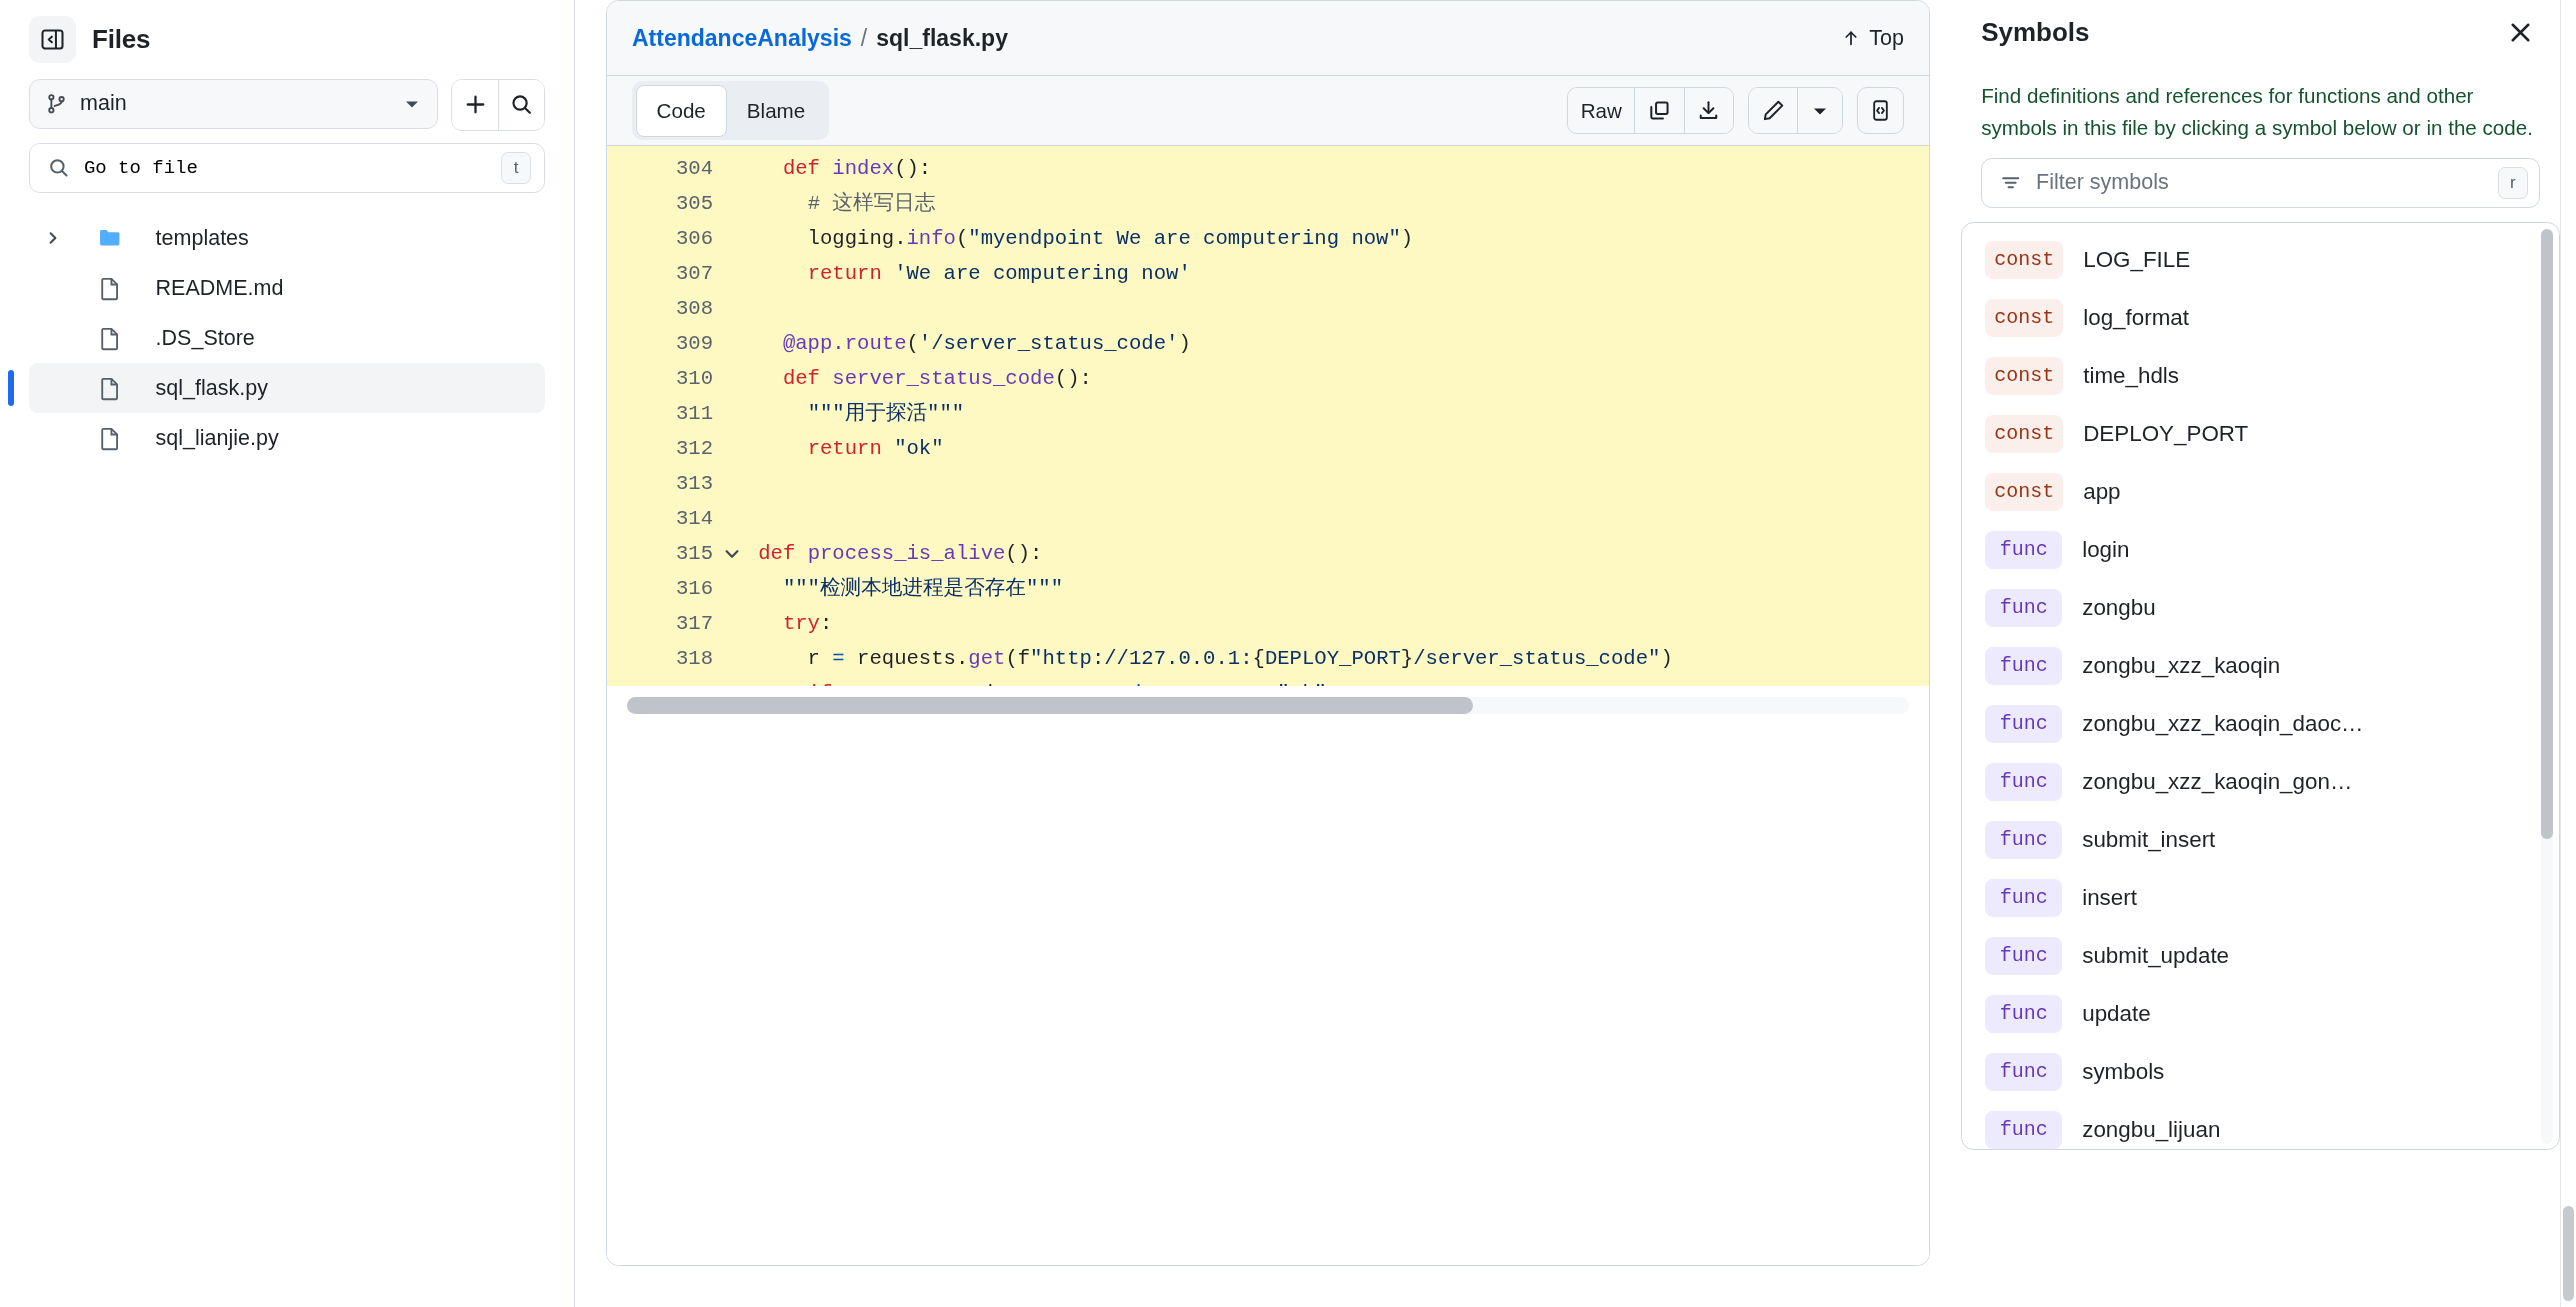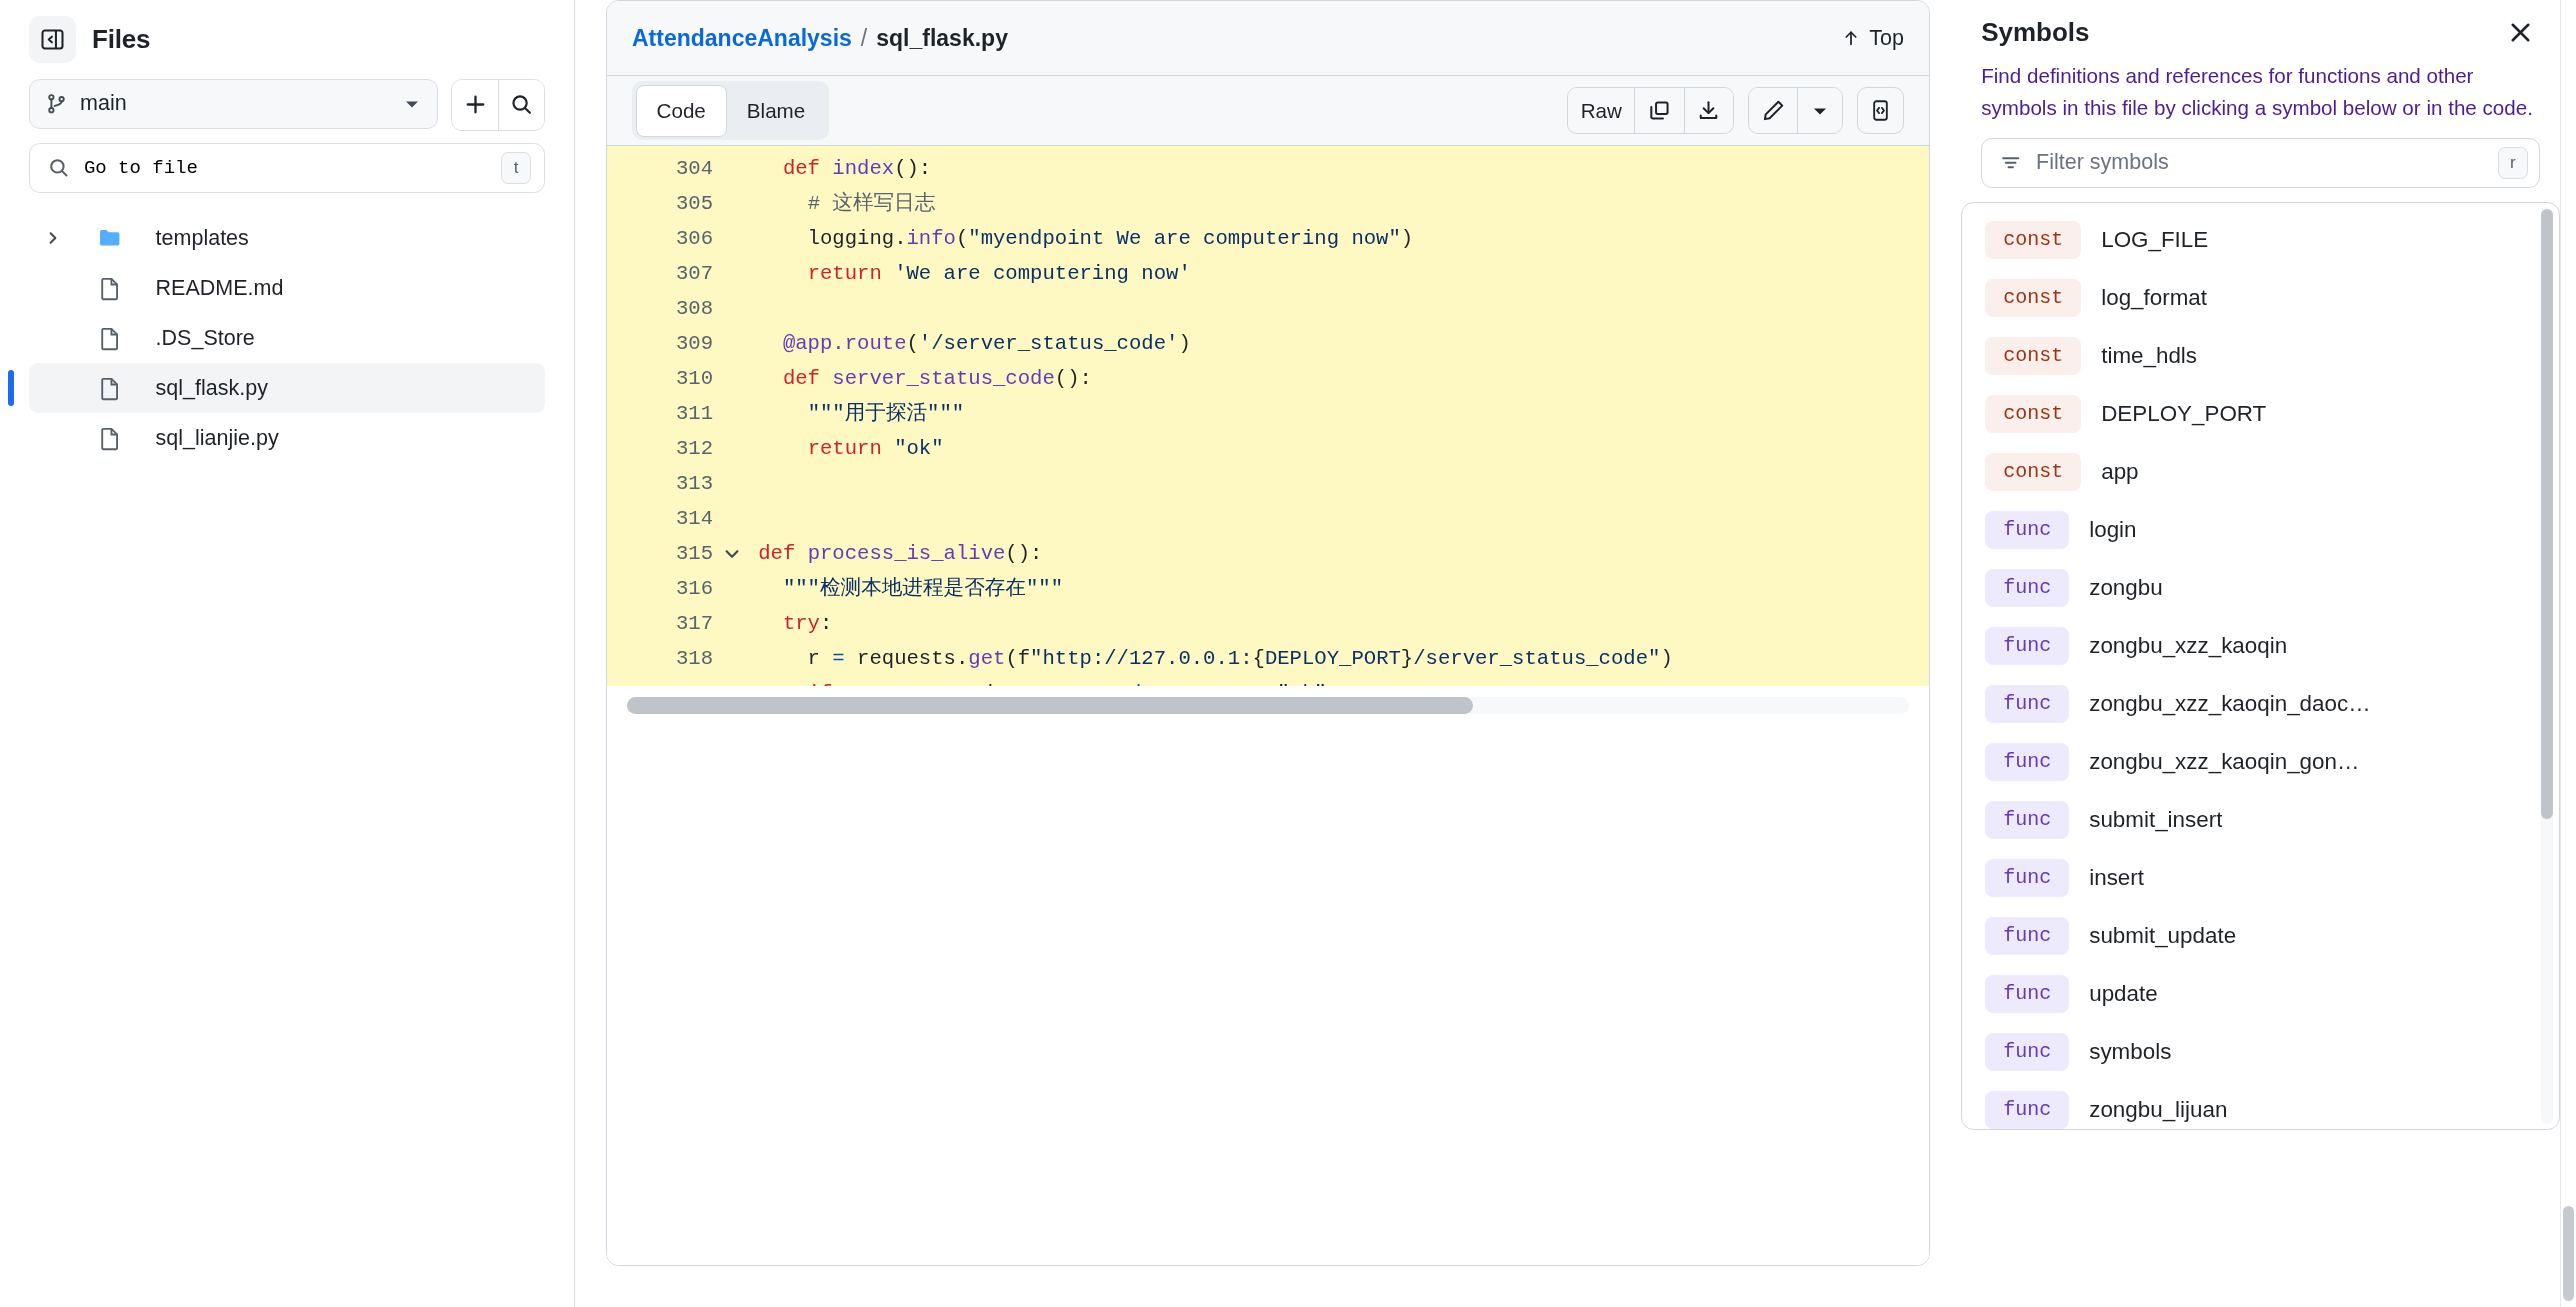--- a/index.html
+++ b/index.html
@@ -125,37 +125,37 @@
   .code-foot { flex: 1; background: #ffffff; }
 
   
   #symbols {
     flex: 0 0 630px; width: 630px; padding: 0 16px 0 15.2px; position: relative;
   }
   .sym-header { padding: 12.6px 20px 0 20px; }
   .sym-title-row { display: flex; align-items: center; }
   .sym-title { font-size: 26px; font-weight: 700; color: #1f2328; }
   .sym-close { margin-left: auto; width: 39px; height: 39px; display: flex; align-items: center; justify-content: center; cursor: pointer; }
-  .sym-desc { margin-top: 8px; font-size: 20.6px; line-height: 32px; color: #4c1d95; }
+  .sym-desc { margin-top: 28px; font-size: 20.6px; line-height: 32px; color: #14532d; }
   .sym-filter {
     margin-top: 14.4px; height: 50px; border: 0.9px solid #d0d7de; border-radius: 10.8px;
     display: flex; align-items: center; gap: 14.4px; padding: 0 10.8px 0 18px; background: #ffffff; cursor: text;
   }
   .sym-filter-ph { flex: 1; font-size: 21.5px; color: #6b7280; }
 
   .sym-list-card {
     margin-top: 14.4px; height: 928px; border: 0.9px solid #d0d7de; border-radius: 12.6px;
     background: #ffffff; position: relative; overflow: hidden;
   }
   .sym-list { padding: 7.2px 0 0 0; overflow: hidden; height: 100%; }
   .sym-row { display: flex; align-items: center; height: 58px; padding-left: 23px; gap: 20px; cursor: pointer; }
   .sym-badge {
     min-width: 77px; height: 38px; border-radius: 8px; display: flex;
     align-items: center; justify-content: center; font-size: 20px;
-    font-family: "Liberation Mono", monospace; padding: 0 18px;
+    font-family: "Liberation Mono", monospace; padding: 0 9px;
   }
   .sym-badge.const { background: #fbefec; color: #9a3412; }
   .sym-badge.func  { background: #eeeafd; color: #6639ba; }
   .sym-name {
     font-size: 22.4px; color: #1f2328; white-space: nowrap;
     overflow: hidden; text-overflow: ellipsis; max-width: 386px;
   }
   .sym-scrollbar { position: absolute; right: 6.3px; top: 5.4px; bottom: 5.4px; width: 11.7px; background: #f6f8fa; border-radius: 6.3px; }
   .sym-thumb { position: absolute; top: 0; left: 0; width: 11.7px; height: 610px; background: #bfc4ca; border-radius: 6.3px; cursor: pointer; }
 

